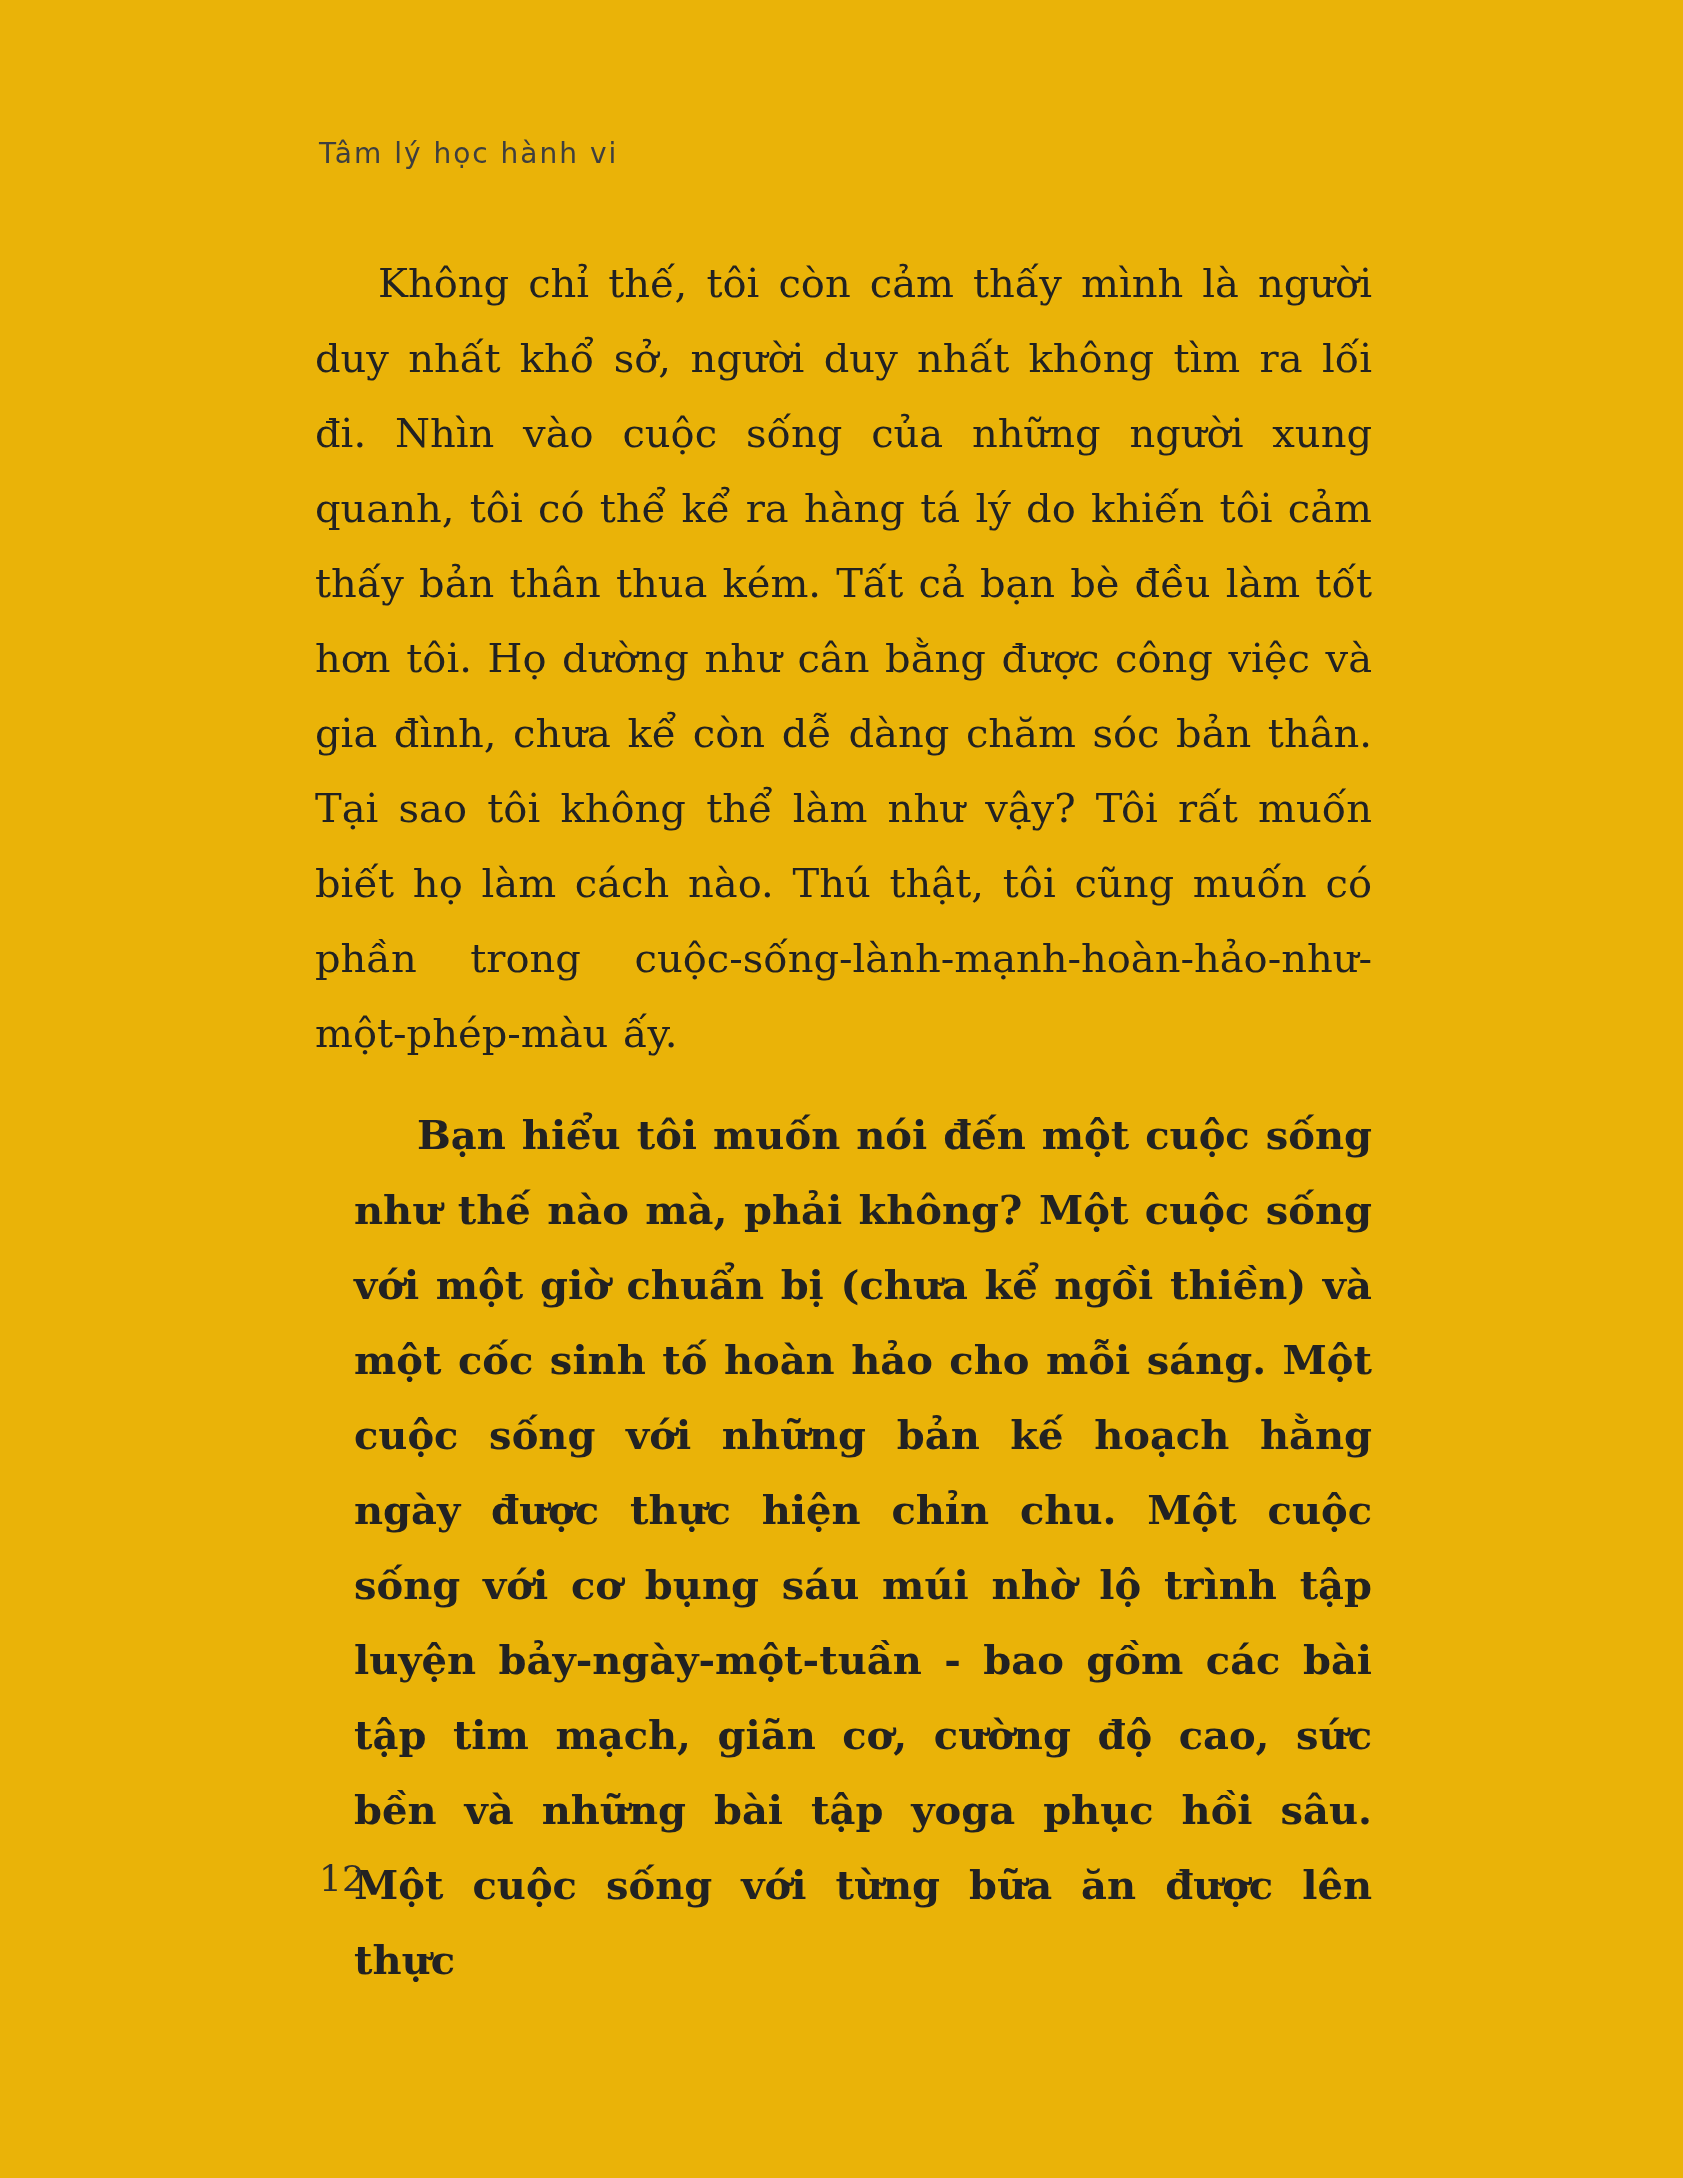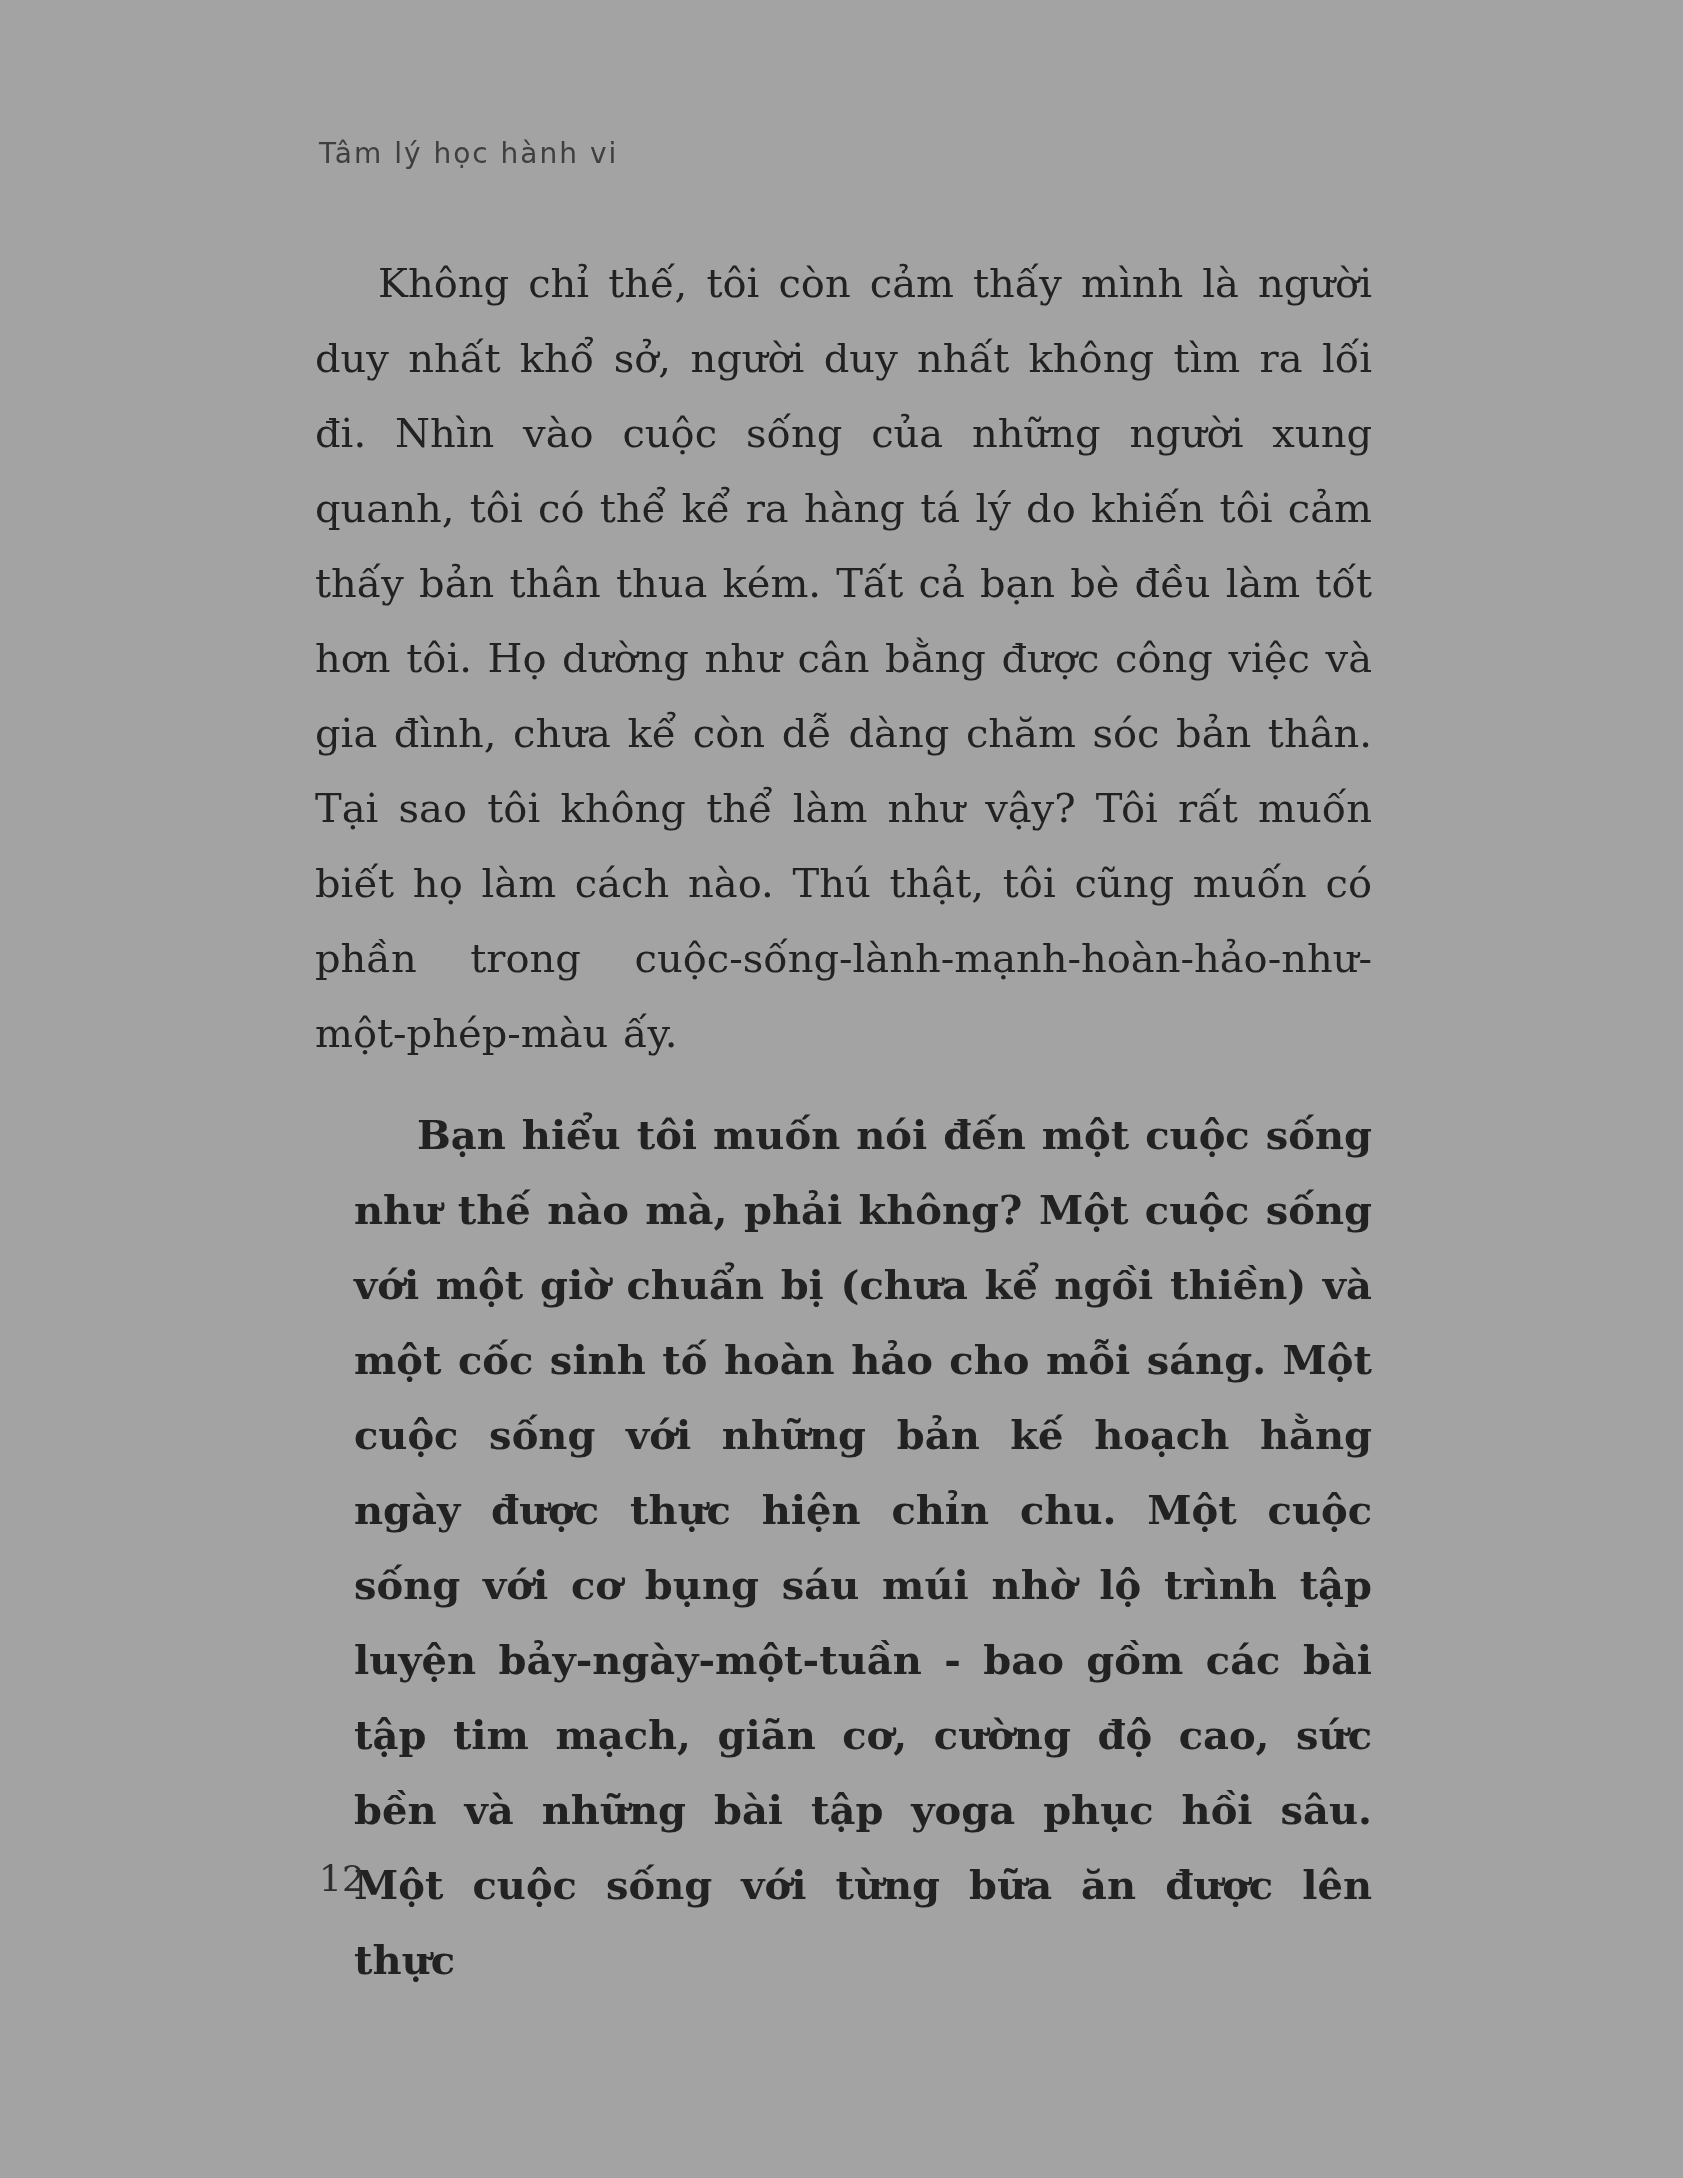--- a/index.html
+++ b/index.html
@@ -5,21 +5,21 @@
     * { margin: 0; padding: 0; box-sizing: border-box; }
 
     html, body {
       background: #ffffff;
     }
 
     .page {
       position: relative;
       width: 1683px;
       height: 2178px;
-      background: #a3a3a3;
+      background: #eab308;
       overflow: hidden;
       font-family: "DejaVu Serif", serif;
       color: #222222;
     }
 
     .running-header {
       position: absolute;
       left: 319px;
       top: 137px;
       font-family: "DejaVu Sans", sans-serif;

